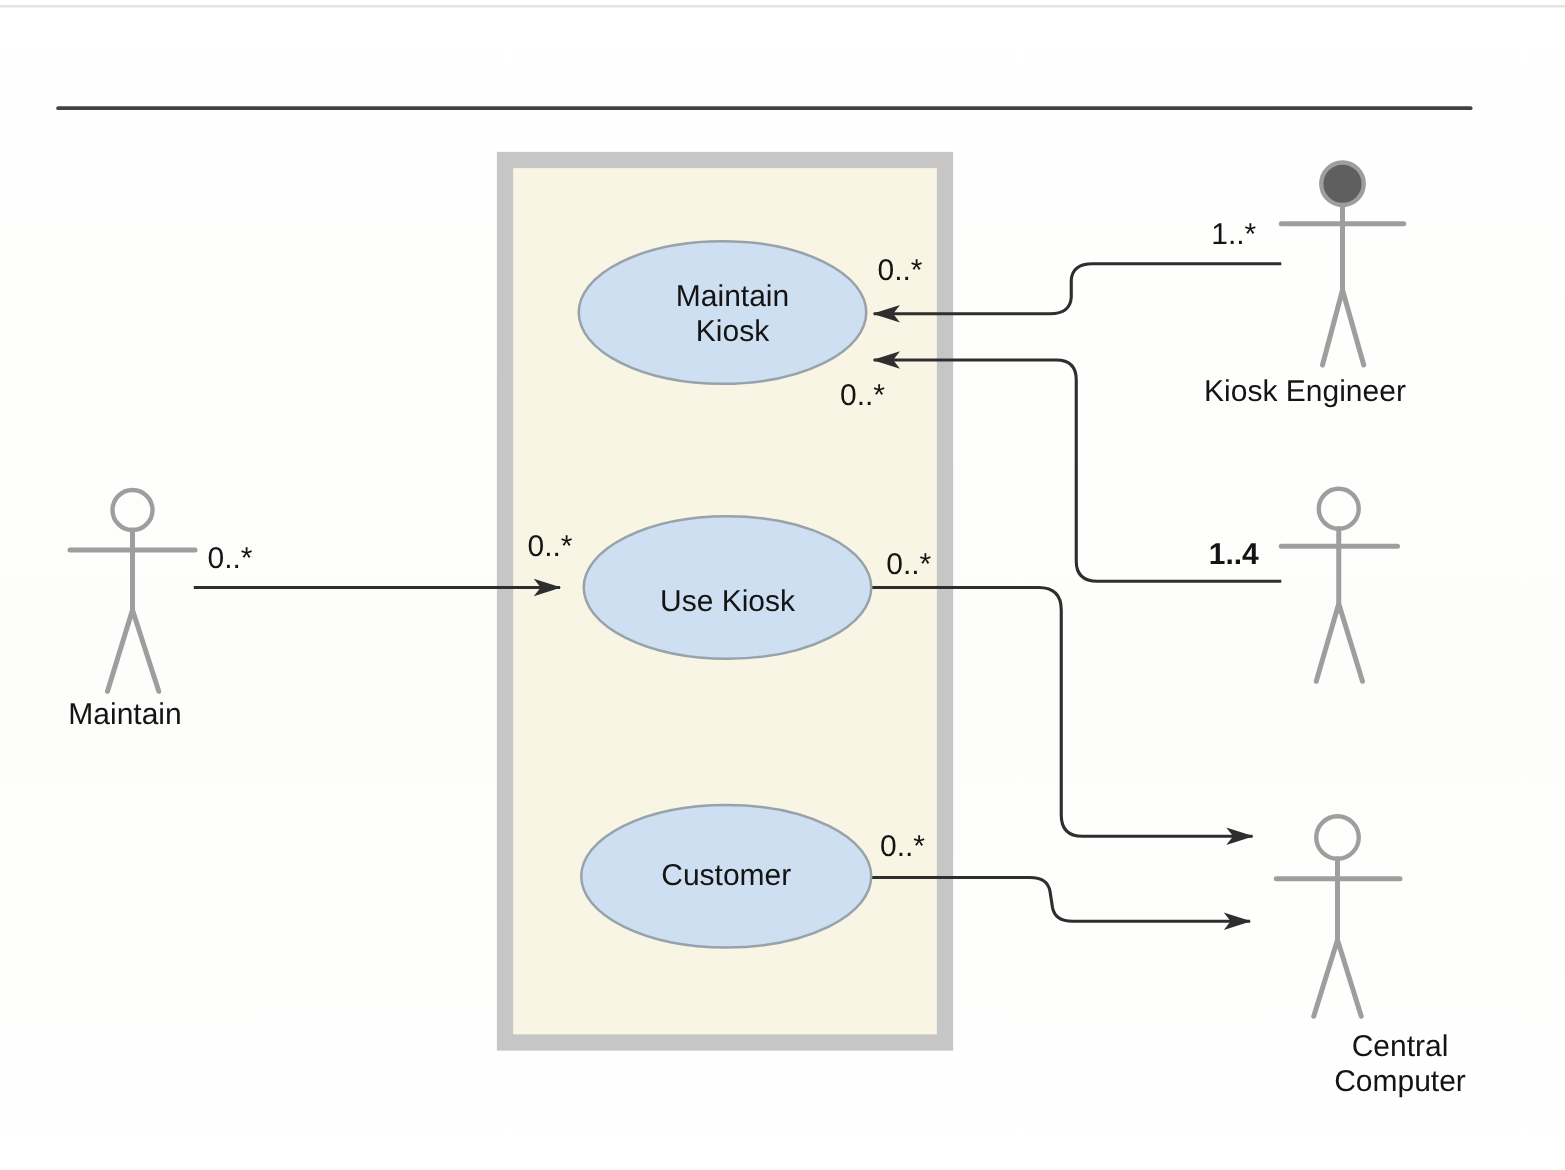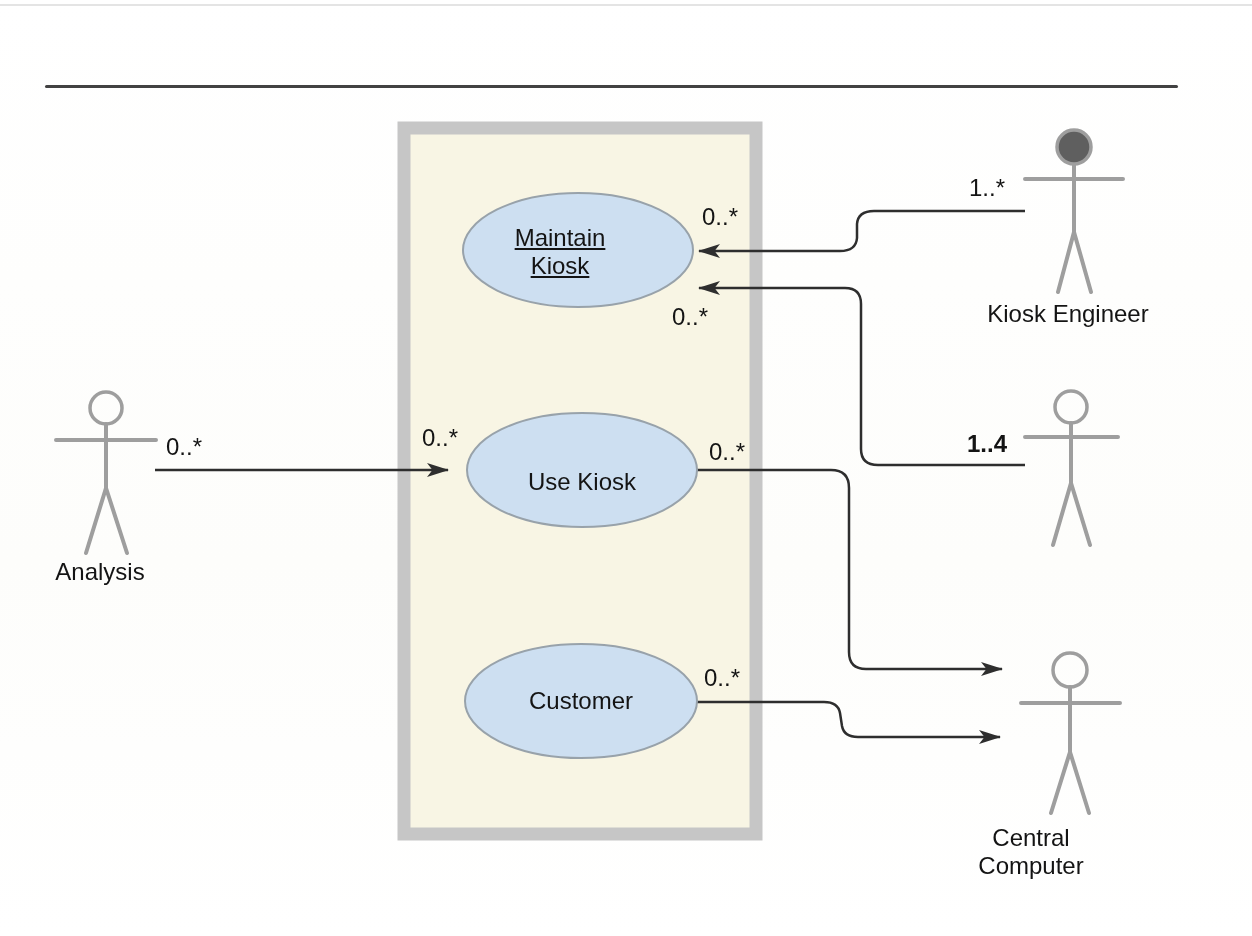--- a/index.html
+++ b/index.html
@@ -84,27 +84,27 @@
       <circle cx="1071" cy="407" r="16"></circle>
       <path d="M1071,423 L1071,483 M1025,437 L1118,437 M1071,483 L1053,545 M1071,483 L1090,545"></path>
     </g>
 
     <g class="actor">
       <circle cx="1070" cy="670" r="17"></circle>
       <path d="M1070,687 L1070,752 M1021,703 L1120,703 M1070,752 L1051,813 M1070,752 L1089,813"></path>
     </g>
   </svg>
 
-  <div class="lbl lbl-wrap" style="left:560px;top:252px;width:130px;text-decoration:underline;">Maintain Kiosk</div>
+  <div class="lbl lbl-wrap" style="left:586px;top:252px;width:130px;">Maintain Kiosk</div>
   <div class="lbl" style="left:582px;top:482px;">Use Kiosk</div>
   <div class="lbl" style="left:581px;top:701px;">Customer</div>
 
-  <div class="lbl" style="left:100px;top:572px;">Analysis</div>
-  <div class="lbl" style="left:1068px;top:314px;">Kiosk Engineer</div>
-  <div class="lbl lbl-wrap" style="left:1031px;top:852px;width:140px;text-align:center;">Central Computer</div>
+  <div class="lbl" style="left:100px;top:572px;">Maintain</div>
+  <div class="lbl" style="left:1044px;top:314px;">Kiosk Engineer</div>
+  <div class="lbl lbl-wrap" style="left:1120px;top:852px;width:140px;text-align:center;">Central Computer</div>
 
   <div class="lbl mult" style="left:184px;top:447px;">0..*</div>
   <div class="lbl mult" style="left:440px;top:438px;">0..*</div>
   <div class="lbl mult" style="left:987px;top:188px;">1..*</div>
   <div class="lbl mult" style="left:720px;top:217px;">0..*</div>
   <div class="lbl mult" style="left:987px;top:444px;font-weight:bold;">1..4</div>
   <div class="lbl mult" style="left:690px;top:317px;">0..*</div>
   <div class="lbl mult" style="left:727px;top:452px;">0..*</div>
   <div class="lbl mult" style="left:722px;top:678px;">0..*</div>
 

